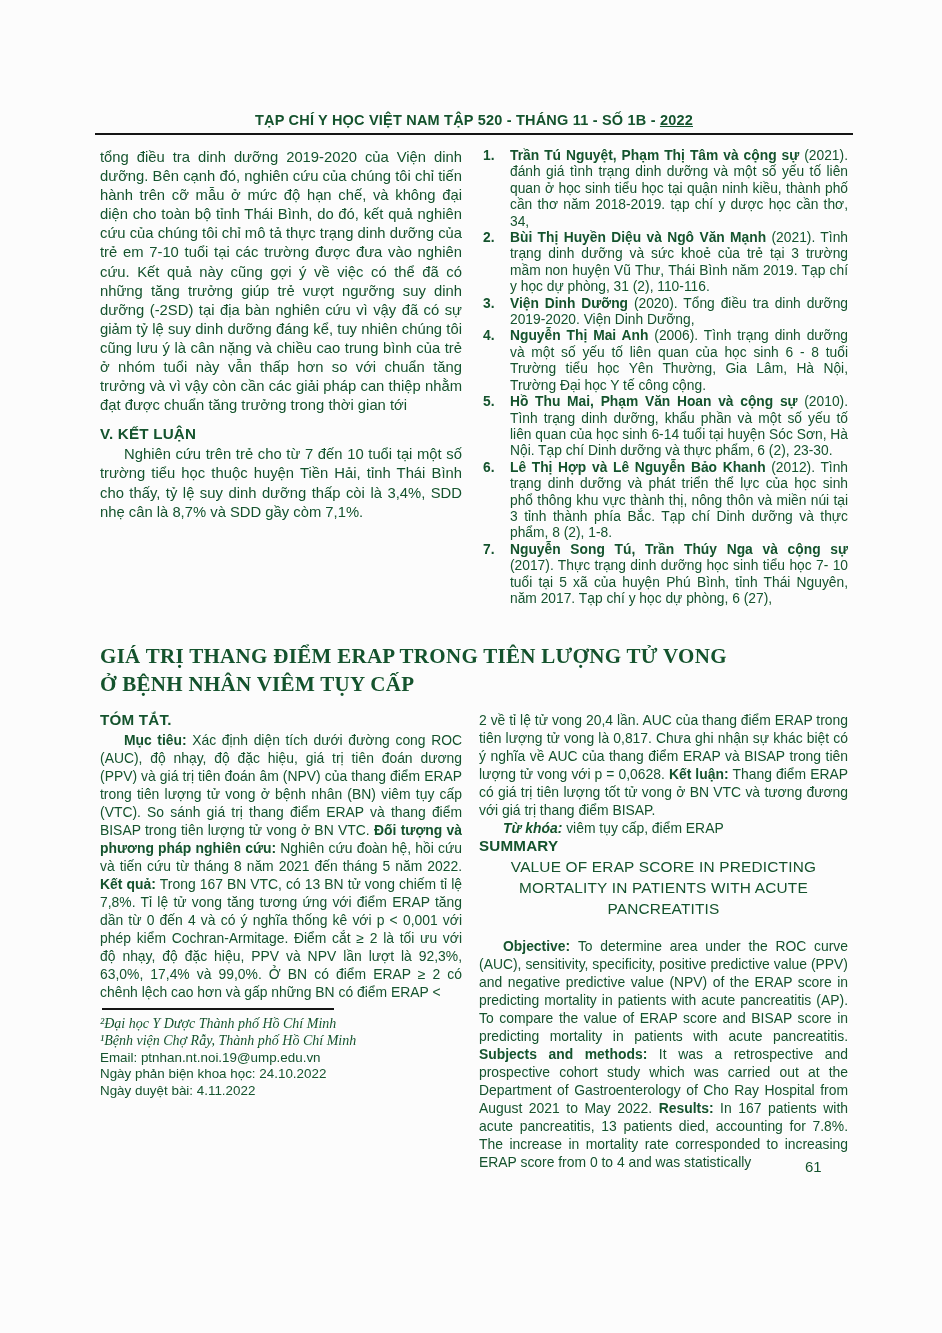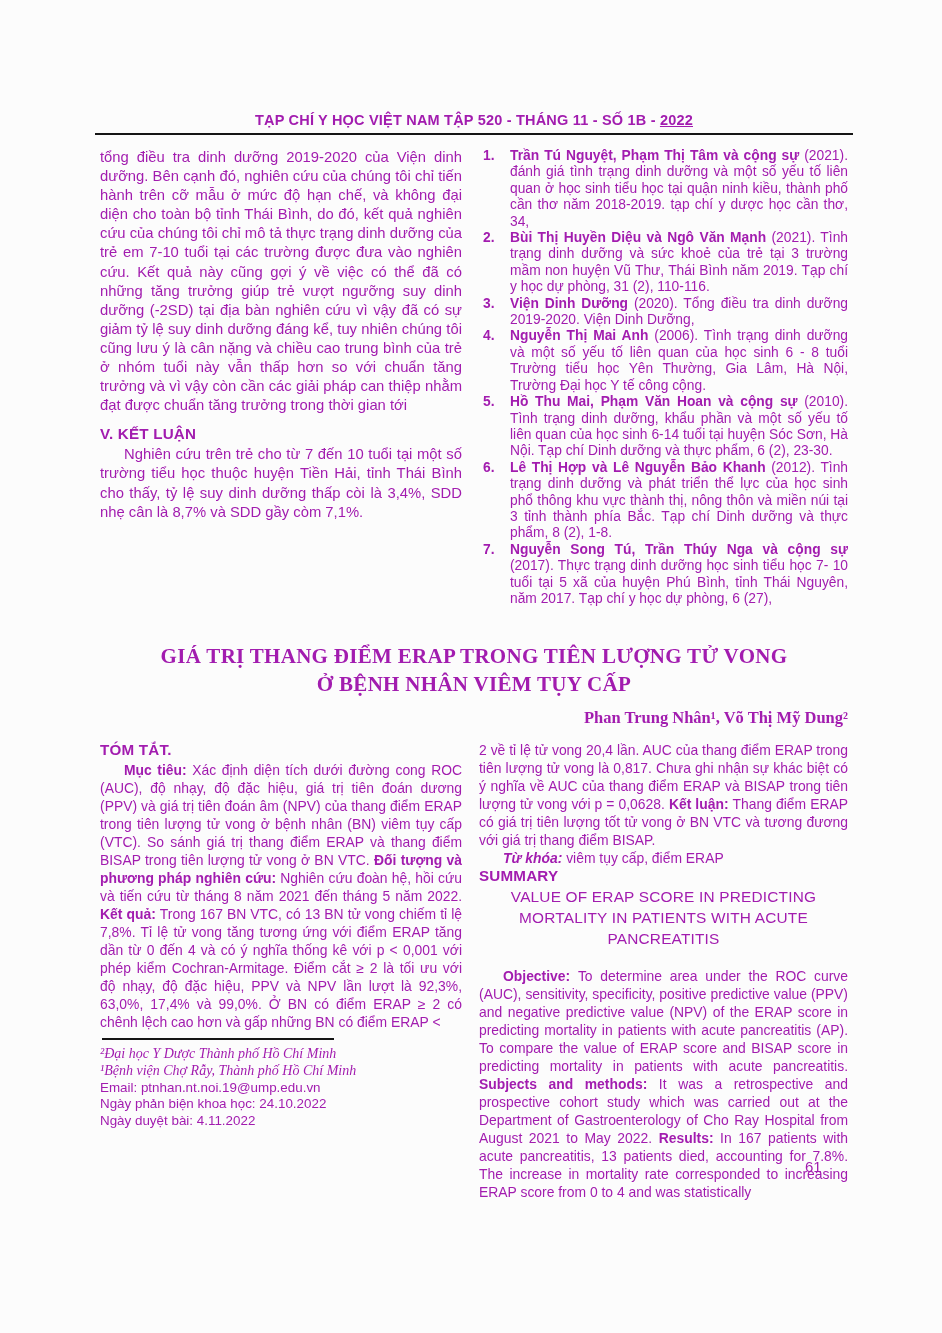--- a/index.html
+++ b/index.html
@@ -1,18 +1,18 @@
 <!DOCTYPE html>
 <html><head>
 <meta charset="utf-8">
 <style>
   html,body { margin:0; padding:0; background:#e8e8e8; }
   .page {
     position:relative; width:942px; height:1333px; margin:0 auto;
-    background:#fcfcfc; color:#a21caf; overflow:hidden;
+    background:#fcfcfc; color:#14532d; overflow:hidden;
     font-family:"Liberation Sans", sans-serif;
   }
   .header {
     position:absolute; top:112px; left:95px; width:758px;
     text-align:center; font-weight:bold; font-size:14.5px;
     border-bottom:2.5px solid #151515; padding-bottom:5px;
     letter-spacing:0.2px;
   }
   .header .year { text-decoration:underline; }
   .content { position:absolute; top:148px; left:100px; width:748px; }
@@ -27,21 +27,21 @@
   .sect {
     margin:10px 0 3px 0; font-size:15.2px; font-weight:bold; letter-spacing:0.2px;
   }
   .sect.first { margin-top:0; }
   .refs { font-size:13.8px; line-height:16.4px; }
   .ref { position:relative; padding-left:31px; text-align:justify; }
   .ref-num { position:absolute; left:4px; top:0; font-weight:bold; }
   .seg-b { font-weight:bold; }
   .seg-bi { font-weight:bold; font-style:italic; }
   .title {
-    margin:36px 0 0 0; text-align:center;
+    margin:36px 0 0 0; 
     font-family:"Liberation Serif", serif; font-weight:bold;
     font-size:21px; line-height:27.5px; letter-spacing:0.3px;
   }
   .authors {
     margin-top:10px; text-align:right;
     font-family:"Liberation Serif", serif; font-weight:bold; font-size:16.5px;
   }
   .row2 { margin-top:13px; }
   .fn-block { margin-top:7px; }
   .fn-divider { width:232px; border-top:2.5px solid #151515; margin:0 0 6px 2px; }
@@ -82,21 +82,20 @@
           <div class="ref"><span class="ref-num">6.</span><span class="seg-b">Lê Thị Hợp và Lê Nguyễn Bảo Khanh</span><span> (2012). Tình trạng dinh dưỡng và phát triển thể lực của học sinh phổ thông khu vực thành thị, nông thôn và miền núi tại 3 tỉnh thành phía Bắc. Tạp chí Dinh dưỡng và thực phẩm, 8 (2), 1-8.</span></div>
           <div class="ref"><span class="ref-num">7.</span><span class="seg-b">Nguyễn Song Tú, Trần Thúy Nga và cộng sự</span><span> (2017). Thực trạng dinh dưỡng học sinh tiểu học 7- 10 tuổi tại 5 xã của huyện Phú Bình, tỉnh Thái Nguyên, năm 2017. Tạp chí y học dự phòng, 6 (27),</span></div>
         </div>
       </div>
     </div>
 
     <h1 class="title">
       <span>GIÁ TRỊ THANG ĐIỂM ERAP TRONG TIÊN LƯỢNG TỬ VONG</span><br>
       <span>Ở BỆNH NHÂN VIÊM TỤY CẤP</span>
     </h1>
-    <div class="authors">Phan Trung Nhân¹, Võ Thị Mỹ Dung²</div>
 
     <div class="row row2">
       <div class="col-left">
         <h3 class="sect first">TÓM TẮT.</h3>
         <p class="body2 justify indent"><span class="seg-b">Mục tiêu: </span><span>Xác định diện tích dưới đường cong ROC (AUC), độ nhạy, độ đặc hiệu, giá trị tiên đoán dương (PPV) và giá trị tiên đoán âm (NPV) của thang điểm ERAP trong tiên lượng tử vong ở bệnh nhân (BN) viêm tụy cấp (VTC). So sánh giá trị thang điểm ERAP và thang điểm BISAP trong tiên lượng tử vong ở BN VTC. </span><span class="seg-b">Đối tượng và phương pháp nghiên cứu: </span><span>Nghiên cứu đoàn hệ, hồi cứu và tiến cứu từ tháng 8 năm 2021 đến tháng 5 năm 2022. </span><span class="seg-b">Kết quả: </span><span>Trong 167 BN VTC, có 13 BN tử vong chiếm tỉ lệ 7,8%. Tỉ lệ tử vong tăng tương ứng với điểm ERAP tăng dần từ 0 đến 4 và có ý nghĩa thống kê với p &lt; 0,001 với phép kiểm Cochran-Armitage. Điểm cắt ≥ 2 là tối ưu với độ nhạy, độ đặc hiệu, PPV và NPV lần lượt là 92,3%, 63,0%, 17,4% và 99,0%. Ở BN có điểm ERAP ≥ 2 có chênh lệch cao hơn và gấp những BN có điểm ERAP &lt;</span></p>
         <div class="fn-block">
           <div class="fn-divider"></div>
           <div class="fn italic">²Đại học Y Dược Thành phố Hồ Chí Minh</div>
           <div class="fn italic">¹Bệnh viện Chợ Rẫy, Thành phố Hồ Chí Minh</div>
           <div class="fn">Email: ptnhan.nt.noi.19@ump.edu.vn</div>

